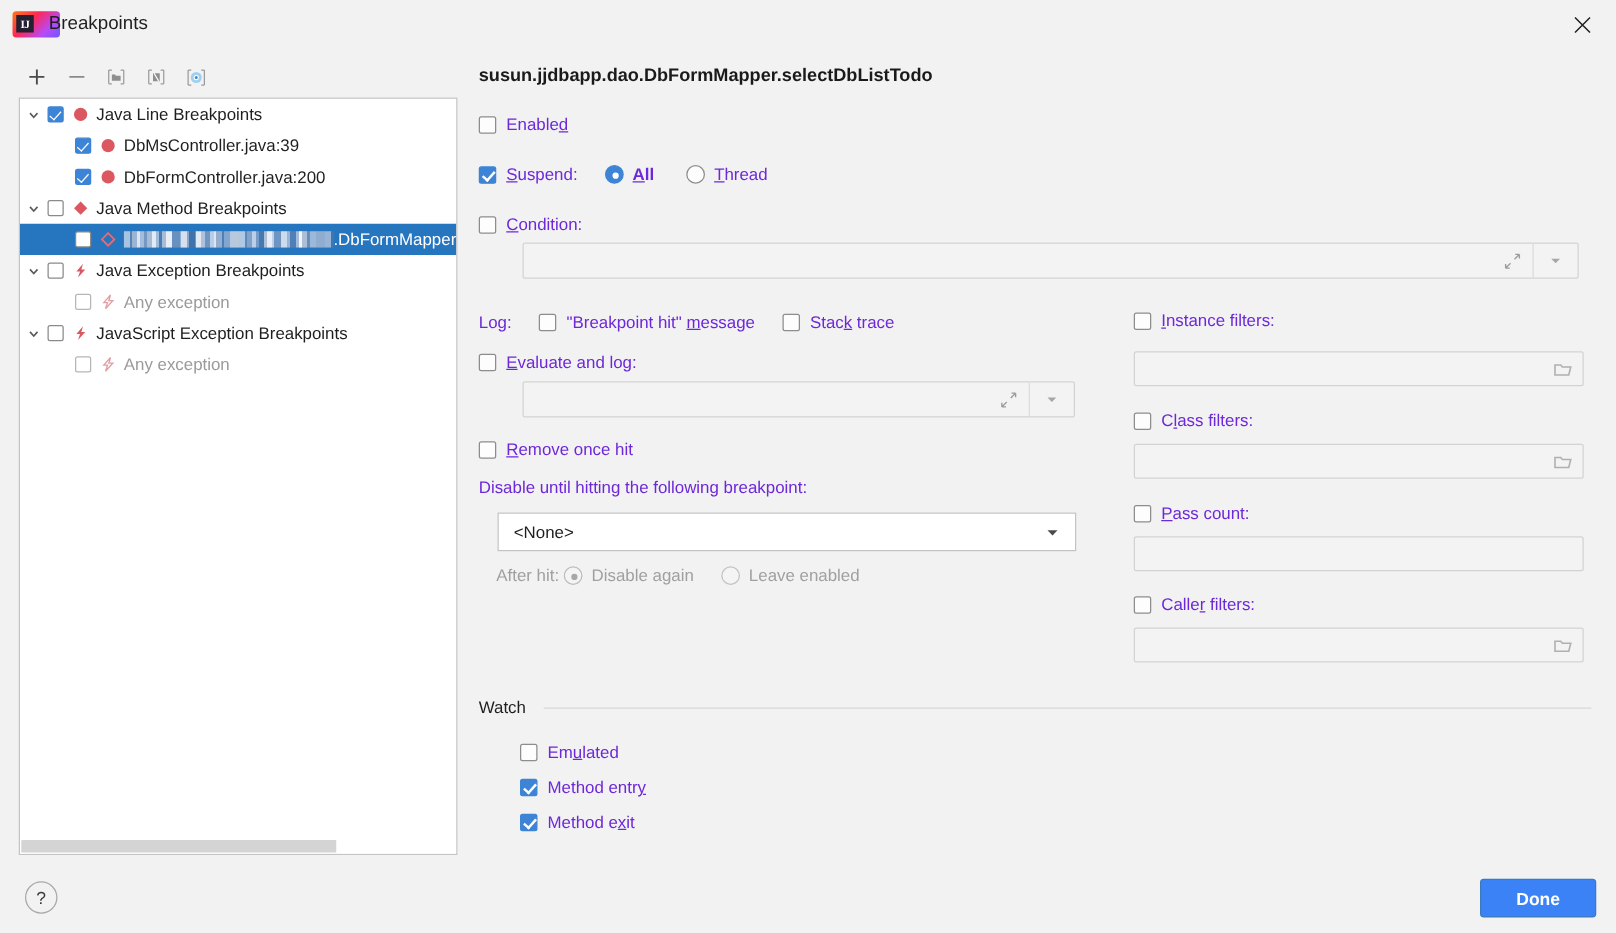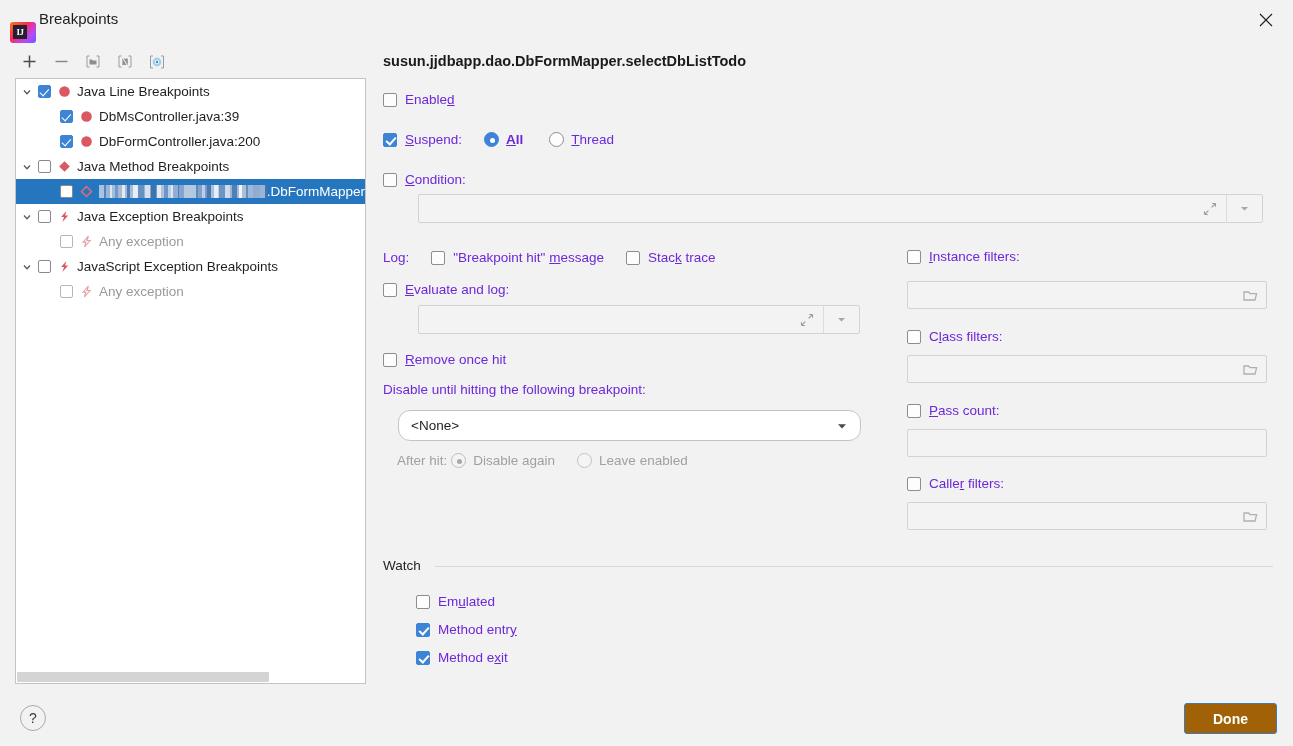--- a/index.html
+++ b/index.html
@@ -14,21 +14,21 @@
   }
   .window { position: relative; width: 1293px; height: 746px; background: #f2f2f2; }
 
   
   .titlebar {
     position: absolute; left: 0; top: 0; width: 1293px; height: 38px;
     background: #f2f2f2;
     display: flex; align-items: center;
   }
   .ij-logo {
-    position: absolute; left: 10px; top: 22px; width: 26px; height: 21px;
+    position: absolute; left: 10px; top: 9px; width: 38px; height: 21px;
     border-radius: 3px;
     background: linear-gradient(135deg, #f97a12 0%, #fe2857 38%, #b74af7 72%, #6b57ff 100%);
     overflow: hidden;
   }
   .ij-logo .blk {
     position: absolute; left: 3px; top: 3px; width: 14px; height: 14px;
     background: #241f31;
   }
   .ij-logo .ij {
     position: absolute; left: 3px; top: 2.5px; width: 14px; height: 15px;
@@ -174,21 +174,21 @@
     display: flex; align-items: center; justify-content: center;
     border-left: 1px solid #dcdcdc;
   }
   .field-ic {
     width: 32px; height: 100%;
     display: flex; align-items: center; justify-content: center;
   }
 
   .combo {
     position: absolute; background: #ffffff;
-    border: 1px solid #c4c4c4; border-radius: 12px;
+    border: 1px solid #c4c4c4; border-radius: 0;
     display: flex; align-items: center;
     padding-left: 12px; font-size: 13.5px; color: #1f1f1f;
   }
   .combo .arr {
     position: absolute; right: 12px; top: 50%; transform: translateY(-50%);
     display: flex; align-items: center;
   }
 
   .group-title {
     position: absolute; left: 0; top: 0;
@@ -202,21 +202,21 @@
 
   
   .help-btn {
     position: absolute; left: 20px; top: 705px; width: 26px; height: 26px;
     border: 1px solid #a9a9a9; border-radius: 50%; background: #f2f2f2;
     color: #3c3c3c; font-size: 14px; text-align: center; line-height: 24px;
     cursor: default;
   }
   .done-btn {
     position: absolute; left: 1184px; top: 703px; width: 93px; height: 31px;
-    background: #a16207; border: 1px solid #3f79bd; border-radius: 3px;
+    background: #3b82f6; border: 1px solid #3f79bd; border-radius: 3px;
     color: #ffffff; font-size: 14px; font-weight: bold;
     display: flex; align-items: center; justify-content: center;
     cursor: default;
   }
 </style>
 </head>
 <body>
 
 <div class="window">
 

